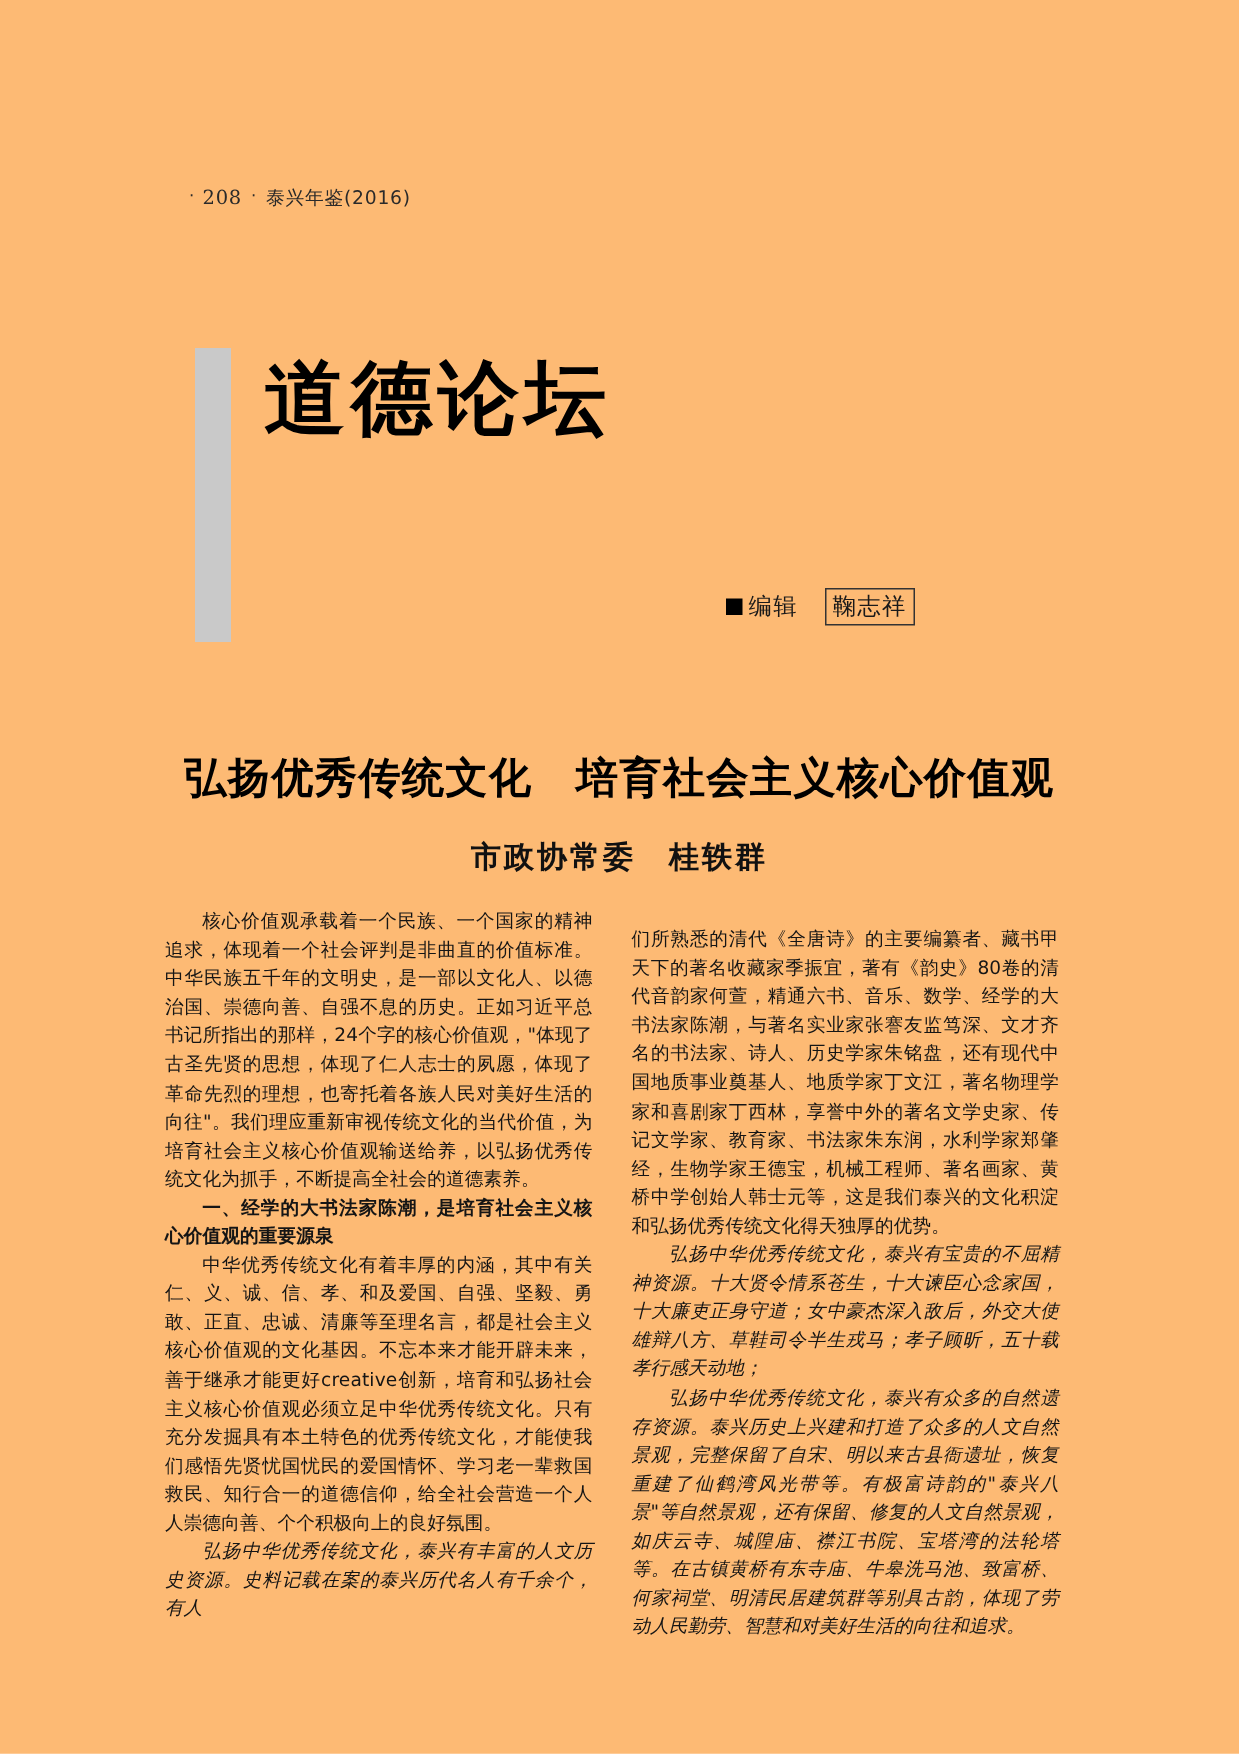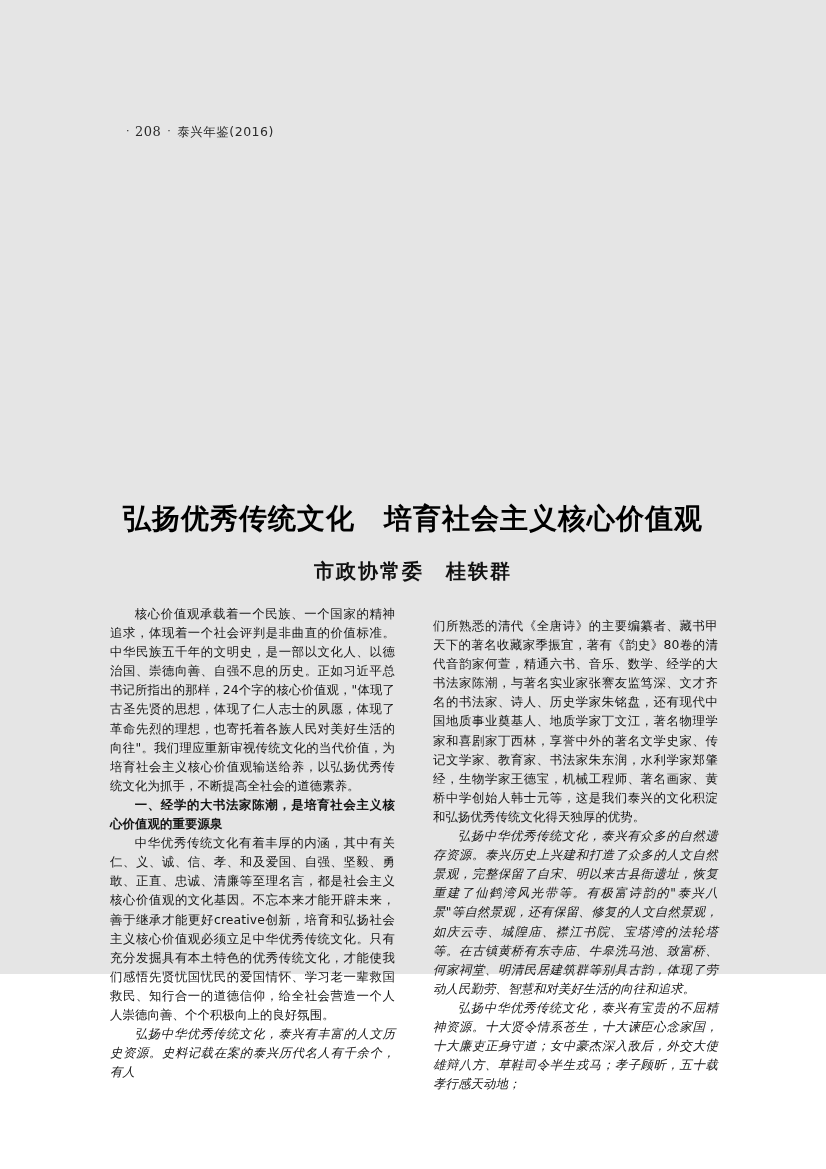--- a/index.html
+++ b/index.html
@@ -12,22 +12,22 @@
     background: #ffffff;
     font-family: "DejaVu Sans", "Liberation Sans", sans-serif;
     color: #1a1a1a;
     position: relative;
     overflow: hidden;
   }
   .page {
     position: absolute;
     left: 0; top: 0;
     width: 826px;
-    height: 974px;
-    background: #e5e5e5;
+    height: 1169px;
+    background: #fdba74;
   }
   
   .running-head {
     position: absolute;
     left: 126px;
     top: 124px;
     font-size: 12.5px;
     letter-spacing: 0.5px;
     color: #2a2a2a;
     white-space: nowrap;
@@ -134,21 +134,21 @@
     color: #111;
   }
 
   .columns {
     position: absolute;
     left: 110px;
     top: 604px;
     width: 608px;
     height: 470px;
     display: flex;
-    gap: 38px;
+    gap: 26px;
   }
   .col {
     width: 285px;
     font-family: "DejaVu Sans", "Liberation Sans", sans-serif;
     font-size: 12.4px;
     line-height: 19.1px;
     text-align: justify;
     color: #151515;
   }
   .col p {
@@ -170,31 +170,40 @@
 </style>
 </head>
 <body>
 
 <div class="page">
 
   <div class="running-head">
     <span class="dot">·</span><span class="pageno">208</span><span class="sep">·</span><span class="rh-title">泰兴年鉴(2016)</span>
   </div>
 
+  <div class="banner">
+    <div class="banner-bar"></div>
+    <div class="banner-title">道德论坛</div>
+    <div class="banner-editor">
+      <span class="sqmark"></span>
+      <span class="editor-label">编辑</span>
+      <span class="editor-name">鞠志祥</span>
+    </div>
+  </div>
 
   <div class="article-title">弘扬优秀传统文化　培育社会主义核心价值观</div>
   <div class="article-byline">市政协常委　桂轶群</div>
 
   <div class="columns">
     <div class="col">
       <p>核心价值观承载着一个民族、一个国家的精神追求，体现着一个社会评判是非曲直的价值标准。中华民族五千年的文明史，是一部以文化人、以德治国、崇德向善、自强不息的历史。正如习近平总书记所指出的那样，24个字的核心价值观，"体现了古圣先贤的思想，体现了仁人志士的夙愿，体现了革命先烈的理想，也寄托着各族人民对美好生活的向往"。我们理应重新审视传统文化的当代价值，为培育社会主义核心价值观输送给养，以弘扬优秀传统文化为抓手，不断提高全社会的道德素养。</p>
       <p class="subhead">一、经学的大书法家陈潮，是培育社会主义核心价值观的重要源泉</p>
       <p>中华优秀传统文化有着丰厚的内涵，其中有关仁、义、诚、信、孝、和及爱国、自强、坚毅、勇敢、正直、忠诚、清廉等至理名言，都是社会主义核心价值观的文化基因。不忘本来才能开辟未来，善于继承才能更好creative创新，培育和弘扬社会主义核心价值观必须立足中华优秀传统文化。只有充分发掘具有本土特色的优秀传统文化，才能使我们感悟先贤忧国忧民的爱国情怀、学习老一辈救国救民、知行合一的道德信仰，给全社会营造一个人人崇德向善、个个积极向上的良好氛围。</p>
       <p class="italic">弘扬中华优秀传统文化，泰兴有丰富的人文历史资源。史料记载在案的泰兴历代名人有千余个，有人</p>
     </div>
     <div class="col">
       <p class="noindent">们所熟悉的清代《全唐诗》的主要编纂者、藏书甲天下的著名收藏家季振宜，著有《韵史》80卷的清代音韵家何萱，精通六书、音乐、数学、经学的大书法家陈潮，与著名实业家张謇友监笃深、文才齐名的书法家、诗人、历史学家朱铭盘，还有现代中国地质事业奠基人、地质学家丁文江，著名物理学家和喜剧家丁西林，享誉中外的著名文学史家、传记文学家、教育家、书法家朱东润，水利学家郑肇经，生物学家王德宝，机械工程师、著名画家、黄桥中学创始人韩士元等，这是我们泰兴的文化积淀和弘扬优秀传统文化得天独厚的优势。</p>
+      <p class="italic">弘扬中华优秀传统文化，泰兴有宝贵的不屈精神资源。十大贤令情系苍生，十大谏臣心念家国，十大廉吏正身守道；女中豪杰深入敌后，外交大使雄辩八方、草鞋司令半生戎马；孝子顾昕，五十载孝行感天动地；</p>
       <p class="italic">弘扬中华优秀传统文化，泰兴有众多的自然遗存资源。泰兴历史上兴建和打造了众多的人文自然景观，完整保留了自宋、明以来古县衙遗址，恢复重建了仙鹤湾风光带等。有极富诗韵的"泰兴八景"等自然景观，还有保留、修复的人文自然景观，如庆云寺、城隍庙、襟江书院、宝塔湾的法轮塔等。在古镇黄桥有东寺庙、牛皋洗马池、致富桥、何家祠堂、明清民居建筑群等别具古韵，体现了劳动人民勤劳、智慧和对美好生活的向往和追求。</p>
-      <p class="italic">弘扬中华优秀传统文化，泰兴有宝贵的不屈精神资源。十大贤令情系苍生，十大谏臣心念家国，十大廉吏正身守道；女中豪杰深入敌后，外交大使雄辩八方、草鞋司令半生戎马；孝子顾昕，五十载孝行感天动地；</p>
     </div>
   </div>
 
 </div>
 
 </body></html>

